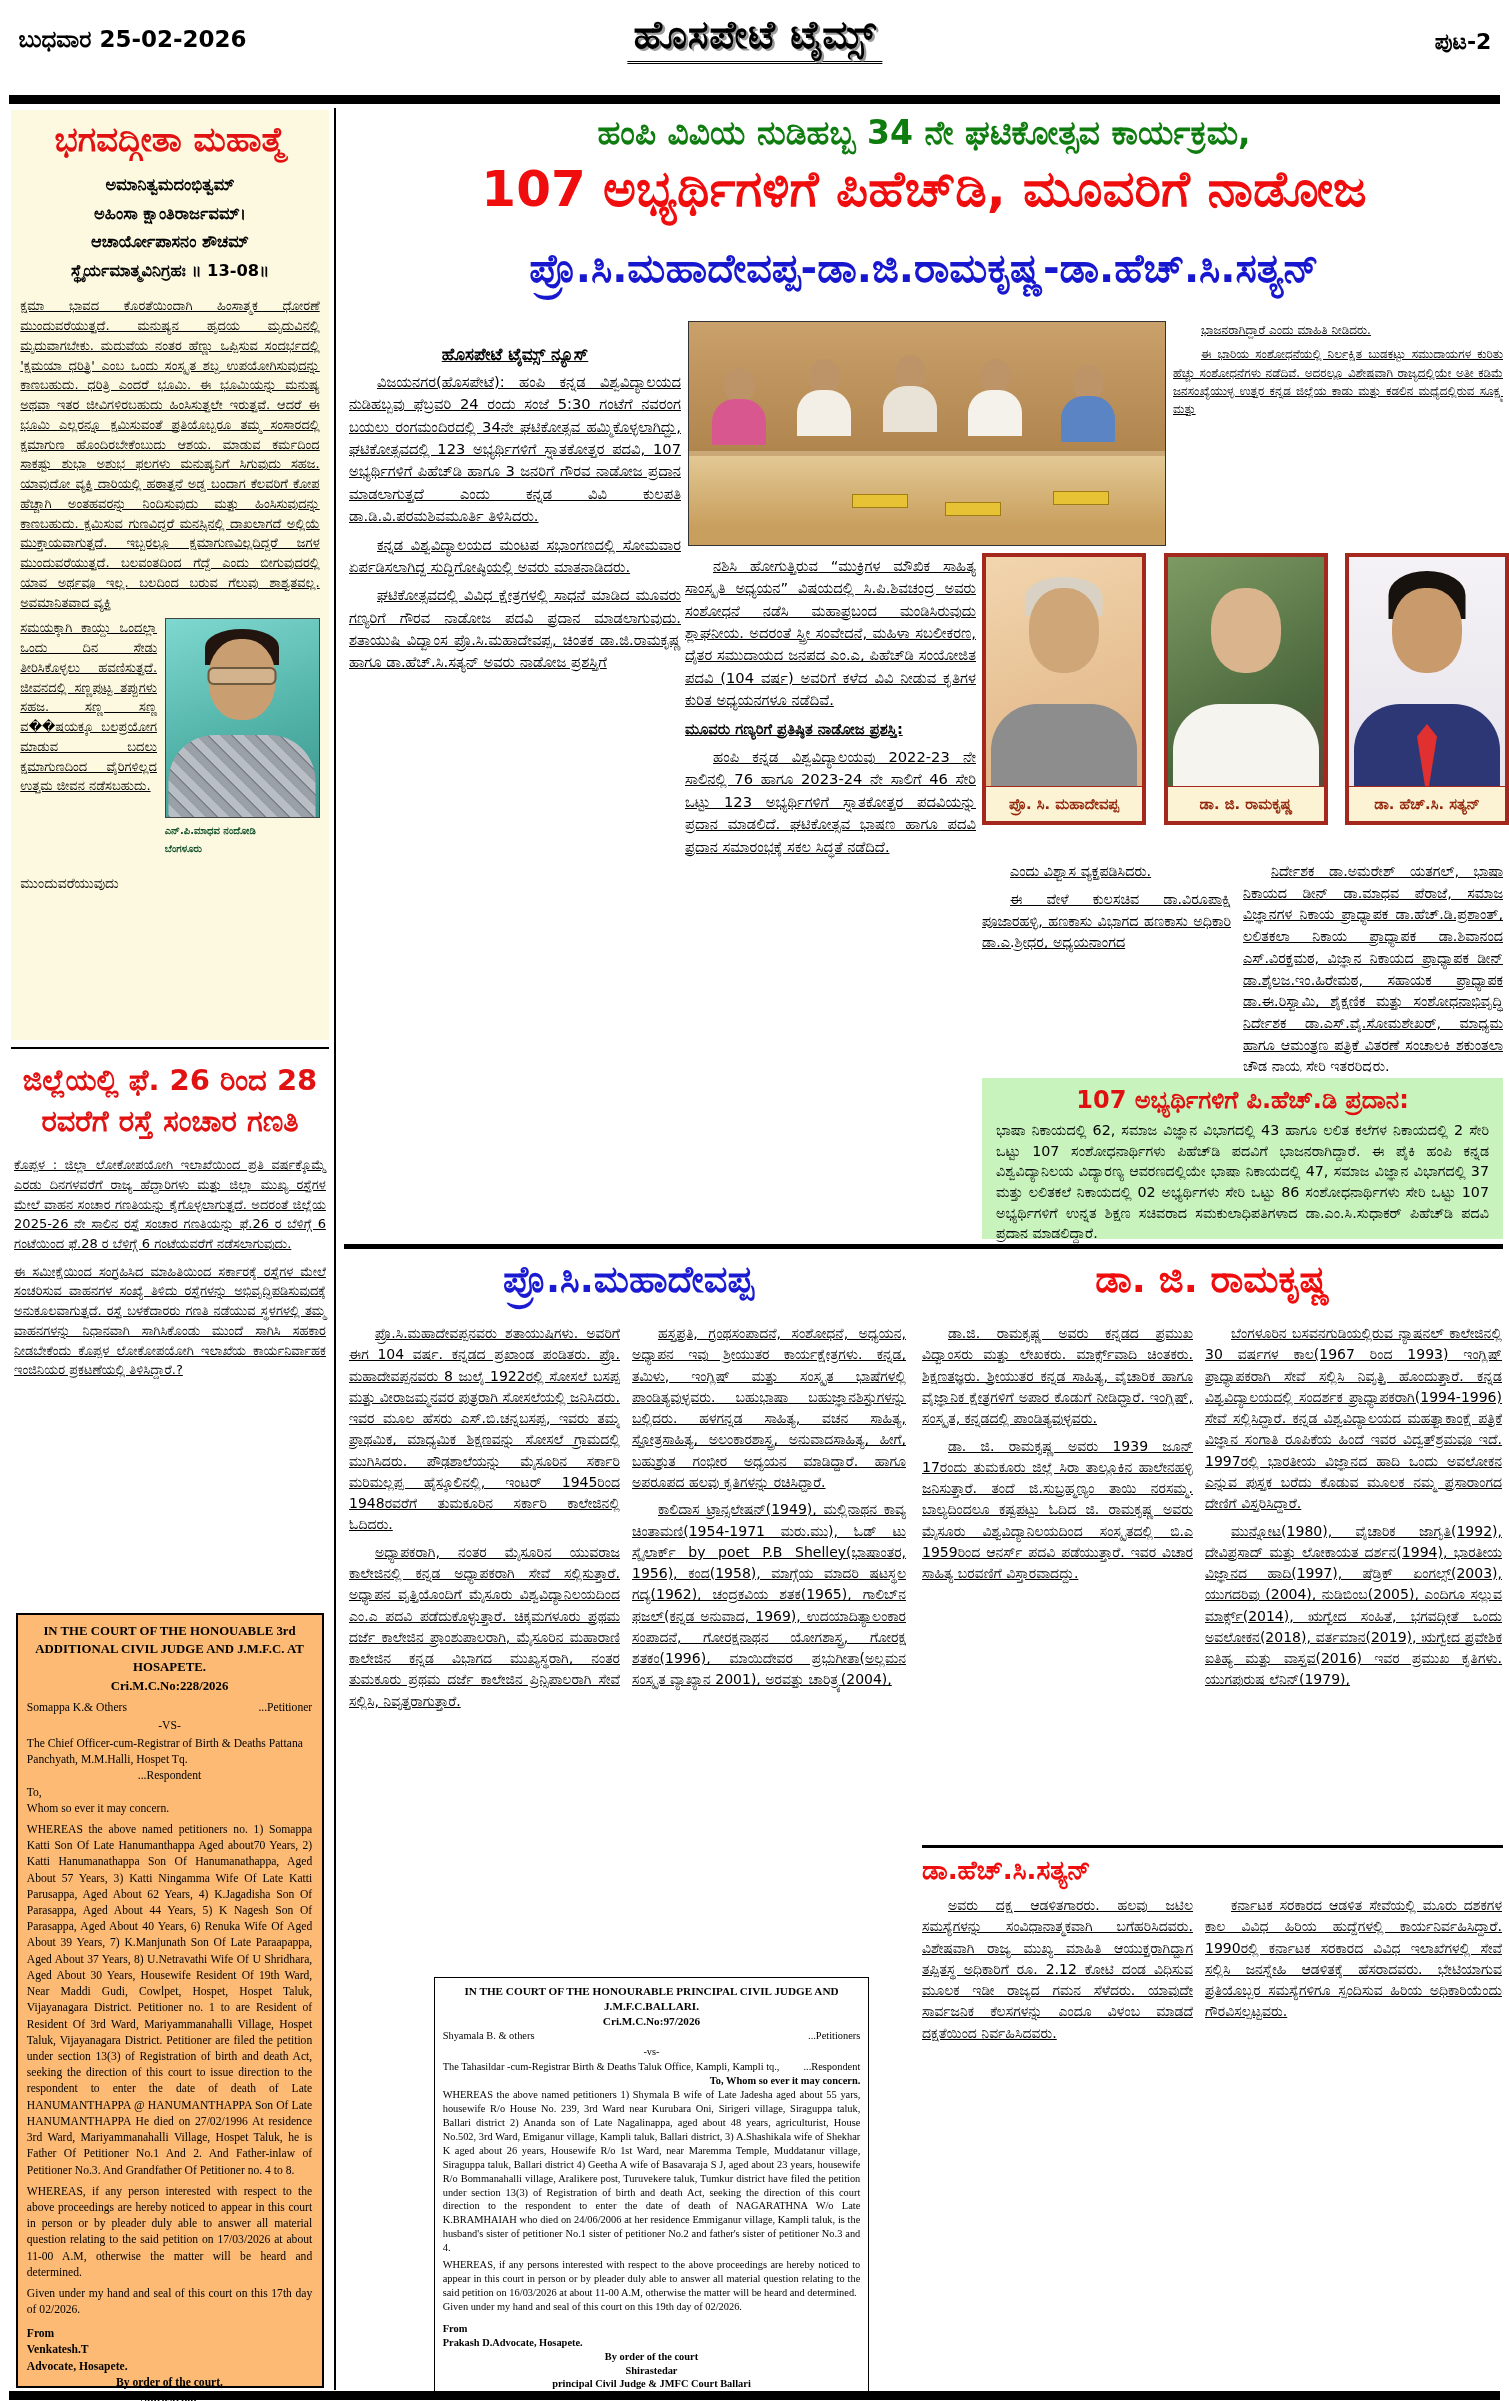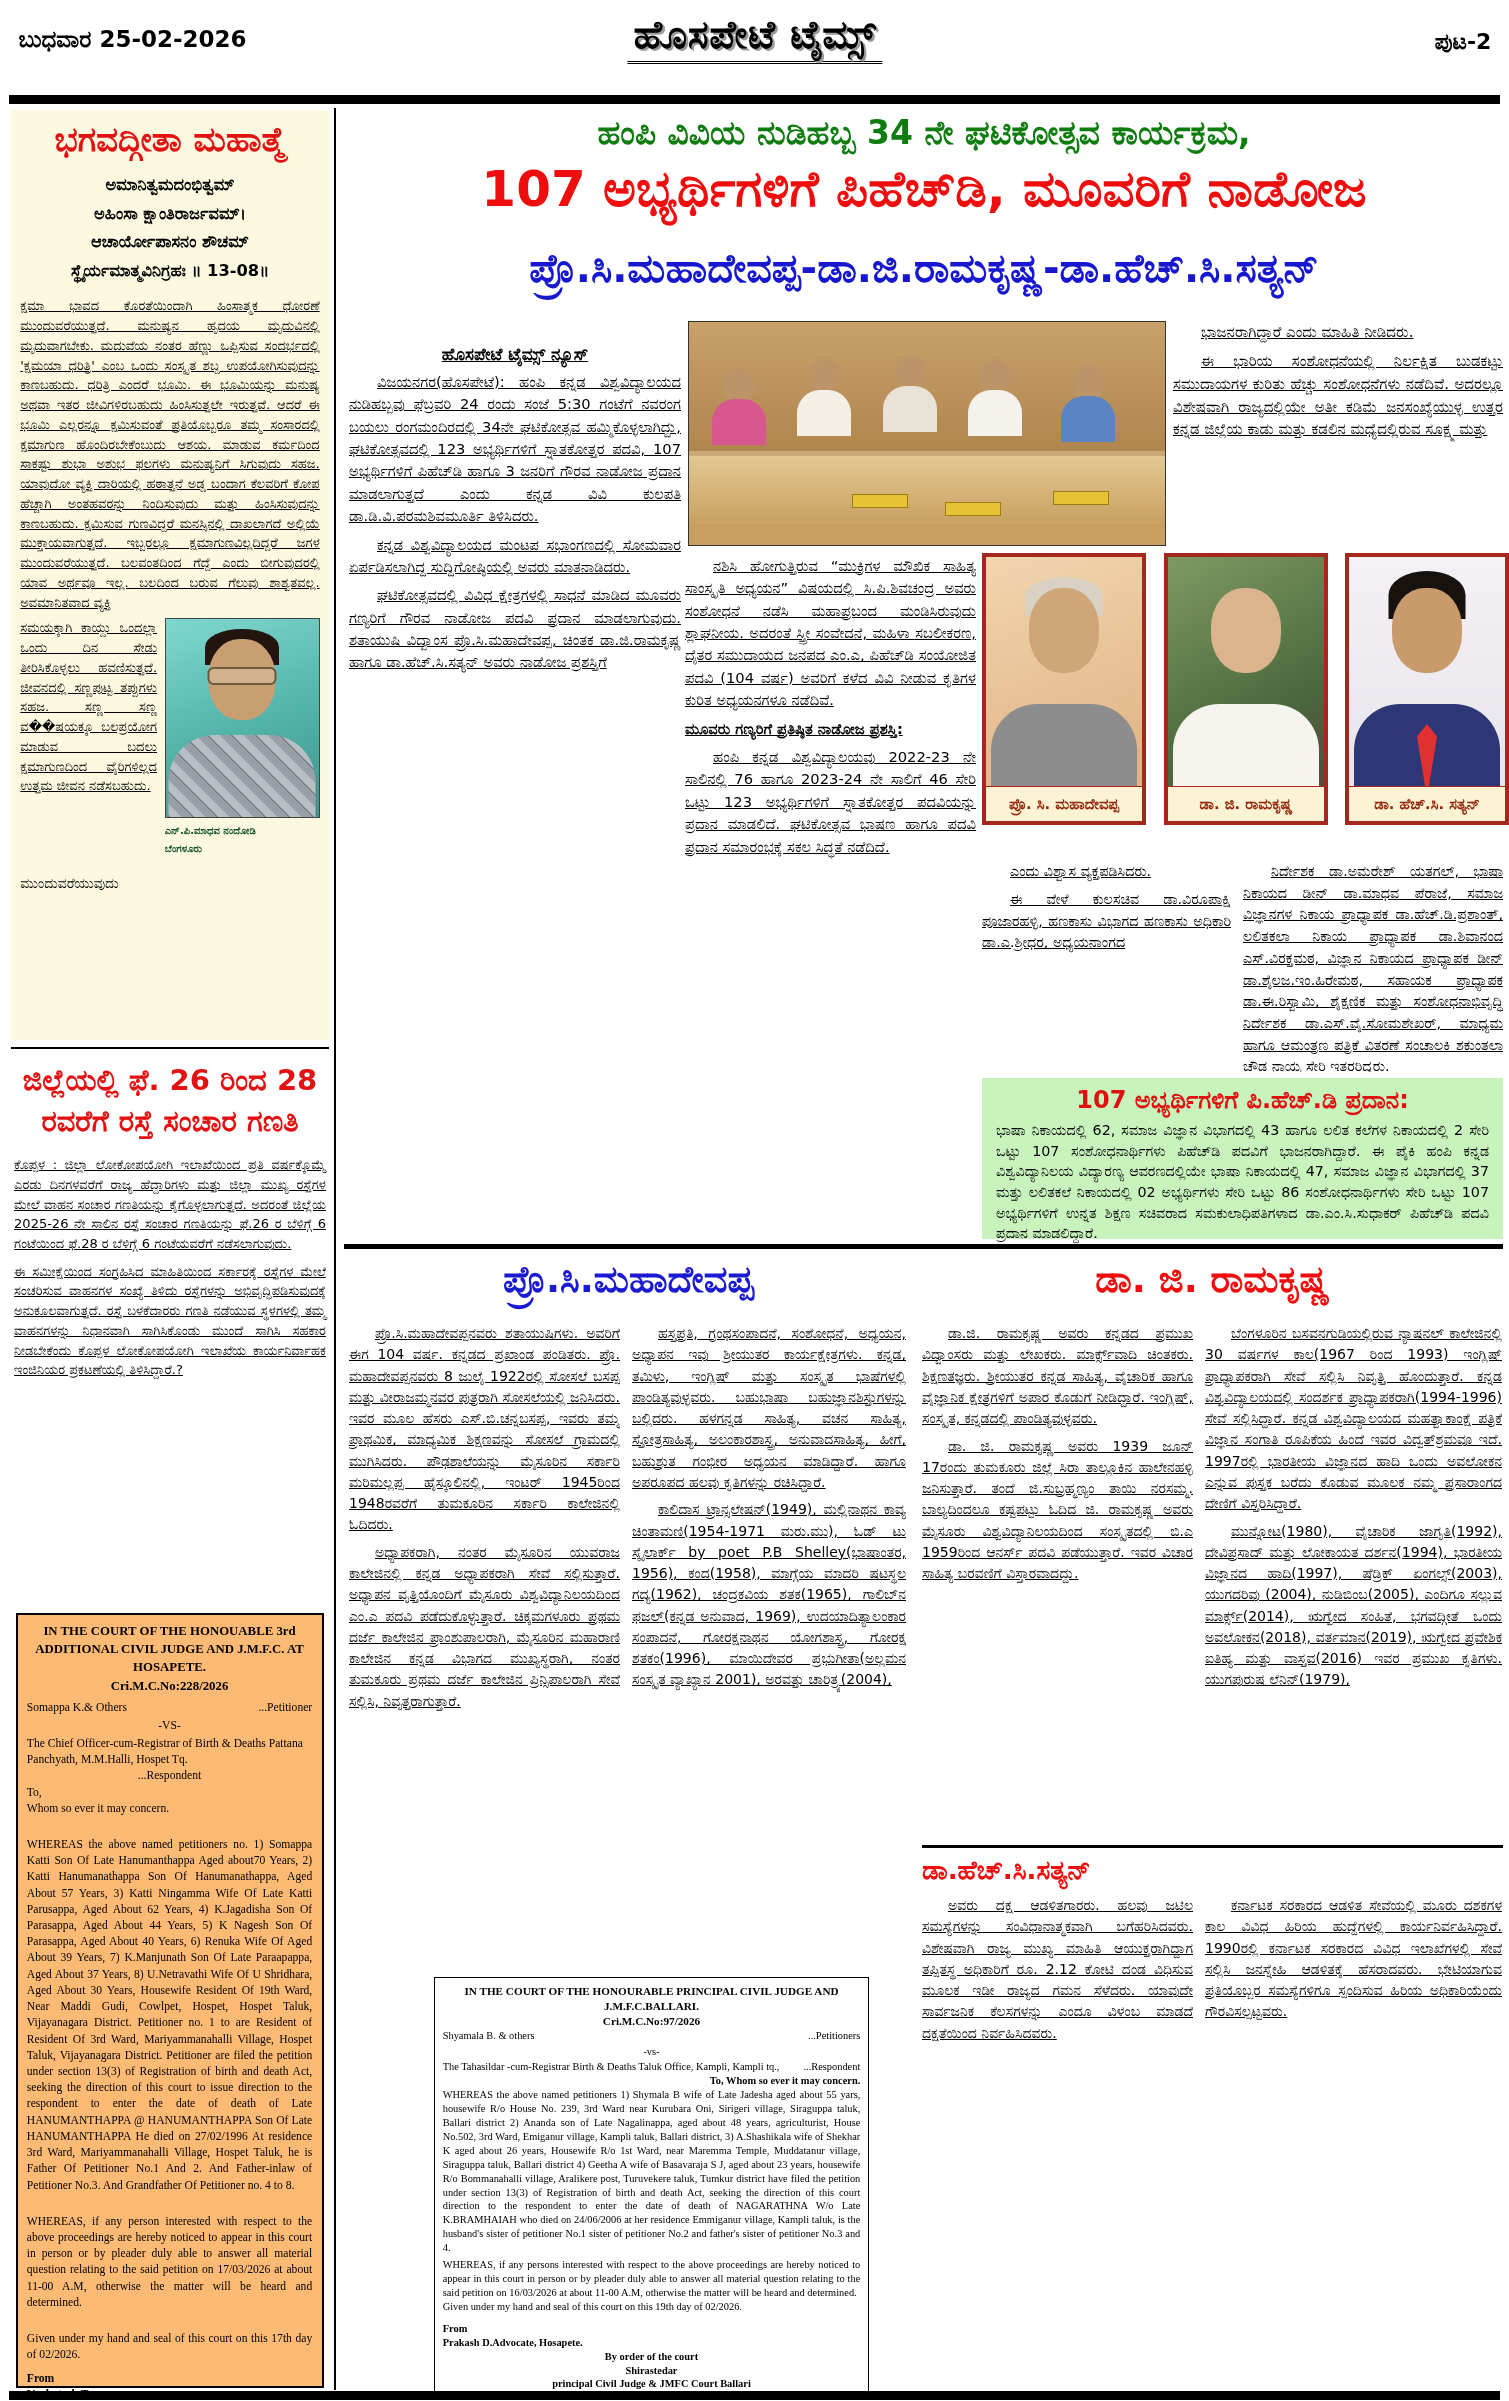--- a/index.html
+++ b/index.html
@@ -40,39 +40,39 @@
   .rail-rule{left:11px;top:1047px;width:318px;height:2.3px;background:#000;}
   .traffic{left:11px;top:1060px;width:318px;padding:0 3.1px;box-sizing:border-box;}
   .traffic-title{color:#e31212;font-size:29px;font-weight:bold;text-align:center;line-height:1.4;margin-bottom:14px;}
   .traffic-body{font-size:13px;}
   .notice-box1{left:15.5px;top:1613px;width:308px;height:775px;border:2.3px solid #000;background:#fdba74;
                padding:7.7px 9.3px;box-sizing:border-box;font-size:11.6px;line-height:1.4;}
   .nt-court{font-weight:bold;text-align:center;font-size:12.8px;}
   .nt-case{font-weight:bold;text-align:center;font-size:12.8px;margin:1.5px 0 4.6px;}
   .nt-line{display:flex;justify-content:space-between;}
   .nt-vs{text-align:center;margin:1.5px 0;}
-  .nt-par{text-align:justify;margin-top:20px;}
+  .nt-par{text-align:justify;margin-top:5px;}
   .nt-sign{display:flex;justify-content:space-between;margin-top:7.7px;flex-direction:column;}
   .nt-b{font-weight:bold;}
   
   .kicker{left:344px;top:113px;width:1160px;text-align:center;color:#0e7c0e;font-size:33px;font-weight:bold;}
   .headline{left:344px;top:160px;width:1160px;text-align:center;color:#f00d0d;font-size:50px;font-weight:bold;}
   .subheadline{left:344px;top:245px;width:1160px;text-align:center;color:#1717d0;font-size:40px;font-weight:bold;}
   .colA{left:349px;top:318px;width:332px;height:919px;overflow:hidden;font-size:14.7px;}
   .byline{font-weight:bold;text-align:center;font-size:17px;margin-bottom:3.1px;margin-top:24px;}
   .colA p,.colE p,.colB p,.colC p,.colD p{margin:0 0 6.2px;text-indent:28px;}
   .press-photo{left:688px;top:321px;width:476px;height:223px;border:1.5px solid #333;overflow:hidden;
                background:linear-gradient(#caa06b 0%,#b0854e 58%,#caa977 58%,#c49a5d 100%);}
   .pp-table{position:absolute;left:0;bottom:0;width:100%;height:40%;
             background:linear-gradient(#e3c894 0%,#c89f5e 80%);}
   .pp-person{position:absolute;width:54px;}
   .pp-head{width:31px;height:36px;border-radius:50%;background:#bd9468;margin:0 auto;}
   .pp-body{width:54px;height:46px;border-radius:23px 23px 0 0;margin-top:-4.6px;}
   .pp-folder{position:absolute;width:54px;height:12.4px;background:#e8c235;border:0.8px solid #9f7d12;}
-  .colE{left:1173px;top:321px;width:330px;height:225px;overflow:hidden;font-size:15px;}
+  .colE{left:1173px;top:321px;width:330px;height:225px;overflow:hidden;font-size:12px;}
   .colB{left:685px;top:555px;width:291px;height:682px;overflow:hidden;font-size:14.7px;}
   .colB .subhead{font-weight:bold;text-indent:0;}
   .portrait{top:553px;width:164px;border:4.6px solid #a5281e;background:#fff;box-sizing:border-box;}
   .pt-img{position:relative;height:229px;overflow:hidden;}
   .pt-head{position:absolute;left:50%;top:31px;transform:translateX(-50%);width:70px;height:85px;border-radius:46%;}
   .pt-hair{position:absolute;left:50%;top:20px;transform:translateX(-50%);width:77px;height:39px;
            border-radius:50% 50% 0 0;}
   .pt-torso{position:absolute;left:50%;bottom:-9.3px;transform:translateX(-50%);width:146px;height:91px;
             border-radius:46px 46px 0 0;}
   .pt-cap{height:34px;line-height:34px;text-align:center;background:#fbf3d3;color:#93260b;

